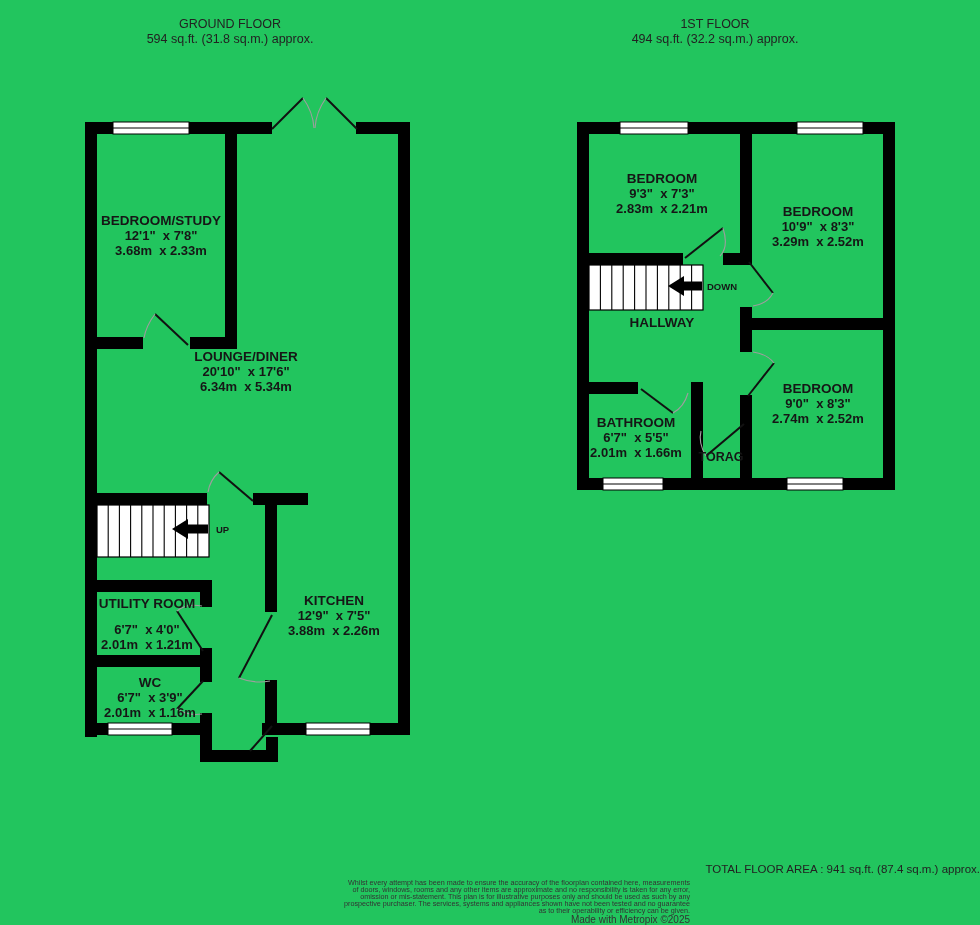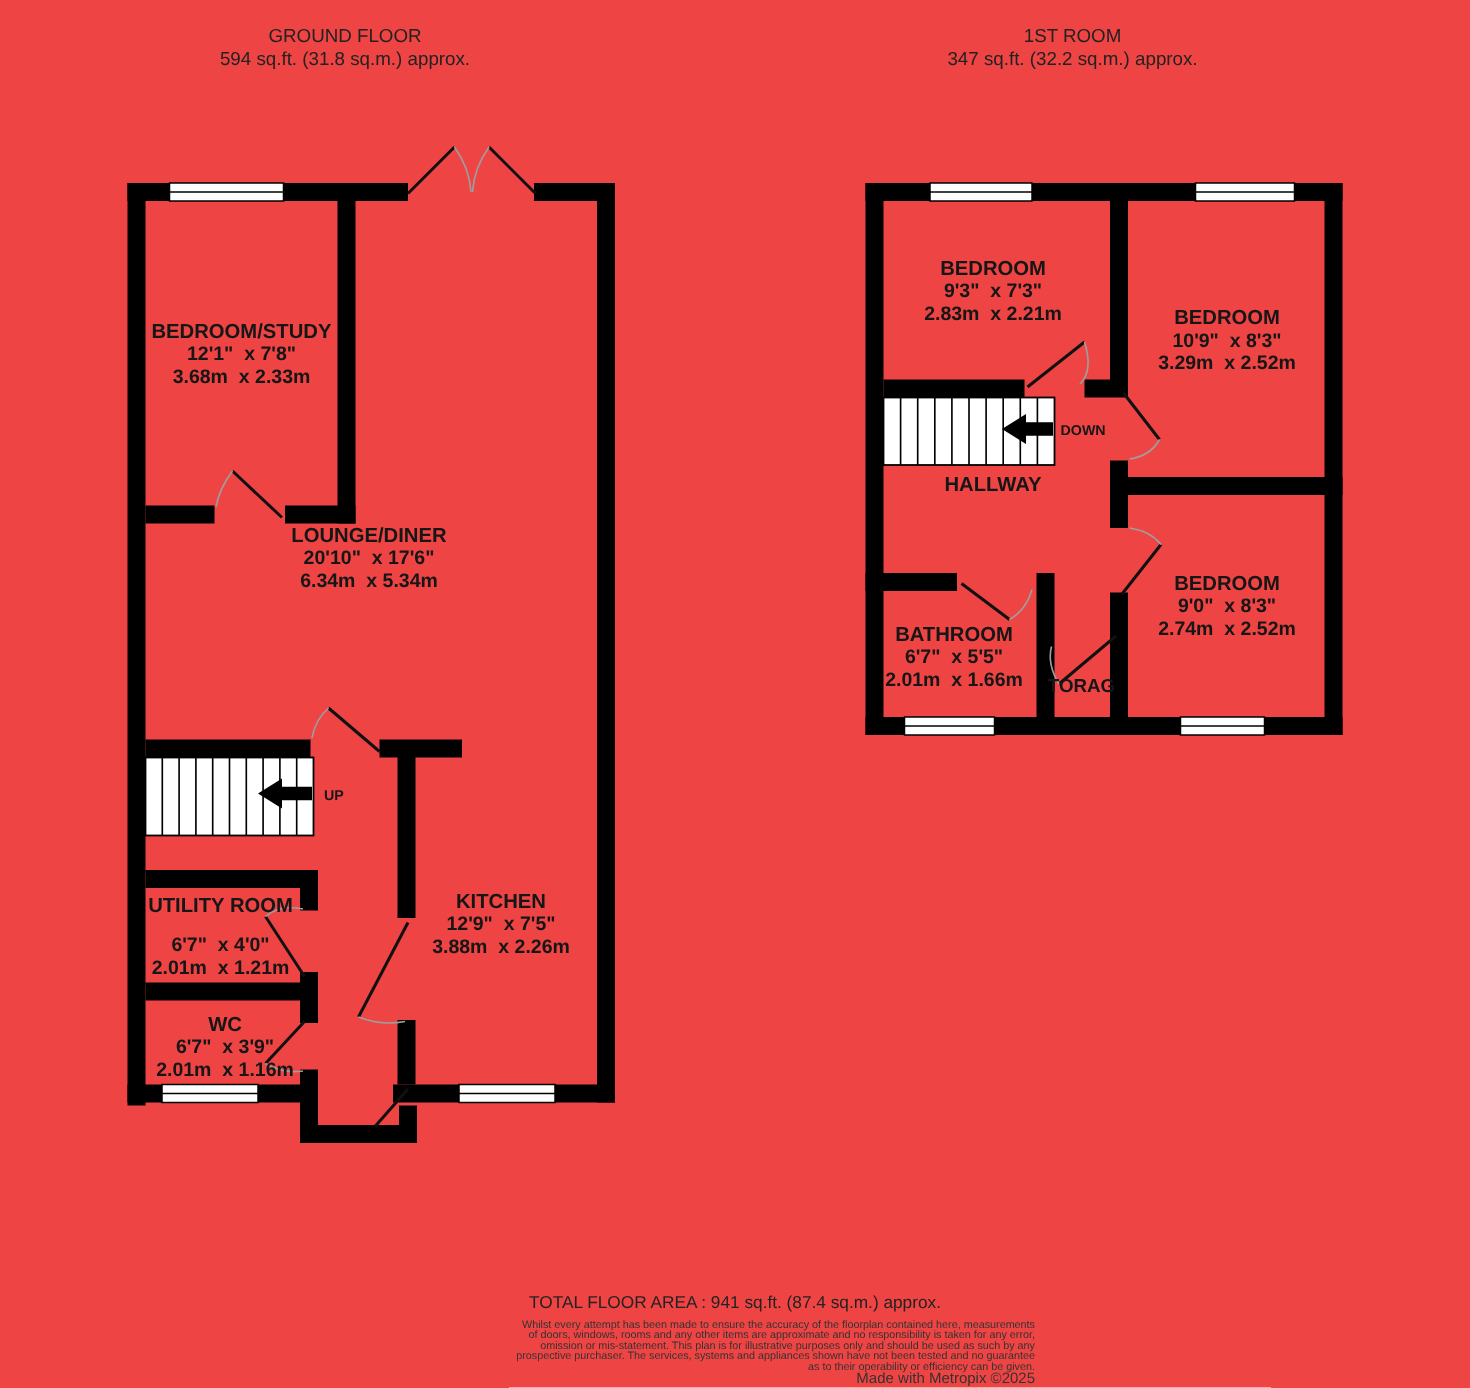--- a/index.html
+++ b/index.html
@@ -1,50 +1,50 @@
 <!DOCTYPE html>
 <html><head>
 <meta charset="utf-8">
 <style>
   html,body{margin:0;padding:0;background:#fff;}
-  #stage{position:relative;width:980px;height:925px;background:#ef4444;overflow:hidden;
+  #stage{position:relative;width:980px;height:925px;background:#22c55e;overflow:hidden;
          font-family:"Liberation Sans", sans-serif;color:#1c1c1c;text-decoration:underline;}
   .floor-title{position:absolute;text-align:center;font-size:12.5px;line-height:15px;color:#222;}
   svg text{font-family:"Liberation Sans", sans-serif;fill:#161616;white-space:pre;}
   text.rn{font-size:13.5px;font-weight:bold;text-anchor:middle;}
   text.rd{font-size:13px;font-weight:bold;text-anchor:middle;}
   text.sl{font-size:9.5px;font-weight:bold;text-anchor:start;}
   .wall{fill:#000;}
   .win{fill:#fff;stroke:#000;stroke-width:1;}
   .winline{stroke:#000;stroke-width:1;}
   .stairbox{fill:#fff;stroke:#000;stroke-width:1.2;}
   .tread{stroke:#000;stroke-width:1.1;}
   .leaf{stroke:#111;stroke-width:2;fill:none;}
   .arc{stroke:#9e9e9e;stroke-width:1.1;fill:none;}
   .arrow{fill:#000;}
-  .footer-total{position:absolute;left:0;top:863px;width:980px;text-align:center;
+  .footer-total{position:absolute;left:0;top:863px;width:980px;text-align:right;
                 font-size:11.5px;color:#222;}
   .footer-disclaimer{position:absolute;left:290px;top:879px;width:400px;text-align:right;
                      font-size:7.2px;line-height:7px;color:#333;white-space:pre-line;}
   .footer-credit{position:absolute;left:290px;top:914px;width:400px;text-align:right;
                  font-size:10px;color:#333;}
 </style>
 </head>
 <body>
 
 <div id="stage">
 
   <div class="floor-title" style="left:80px;top:17px;width:300px;">
     <div>GROUND FLOOR</div>
     <div>594 sq.ft. (31.8 sq.m.) approx.</div>
   </div>
 
   <div class="floor-title" style="left:565px;top:17px;width:300px;">
-    <div>1ST ROOM</div>
-    <div>347 sq.ft. (32.2 sq.m.) approx.</div>
+    <div>1ST FLOOR</div>
+    <div>494 sq.ft. (32.2 sq.m.) approx.</div>
   </div>
 
   <svg width="980" height="925" viewBox="0 0 980 925" style="position:absolute;left:0;top:0;">
 
     <g>
       <rect class="wall" x="85" y="122" width="12" height="615"></rect>
       <rect class="wall" x="85" y="122" width="187" height="12"></rect>
       <rect class="wall" x="356" y="122" width="54" height="12"></rect>
       <rect class="wall" x="398" y="122" width="12" height="613"></rect>
       <rect class="wall" x="85" y="723" width="127" height="12"></rect>

